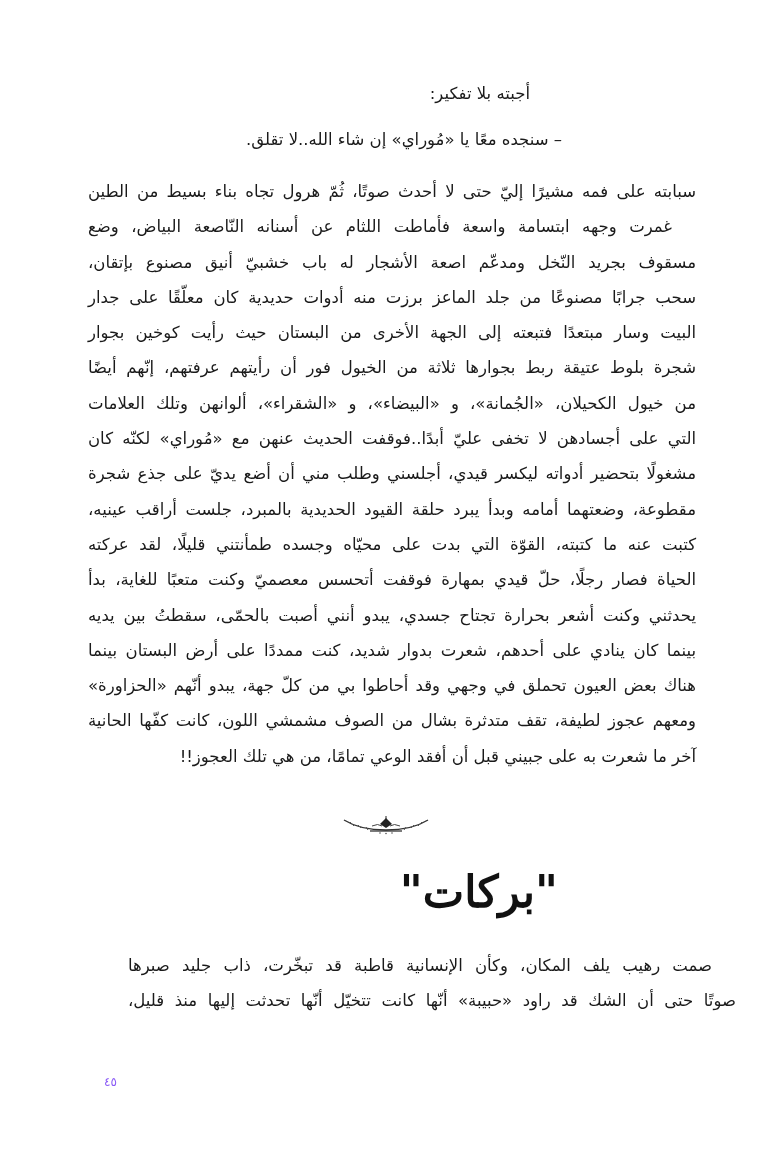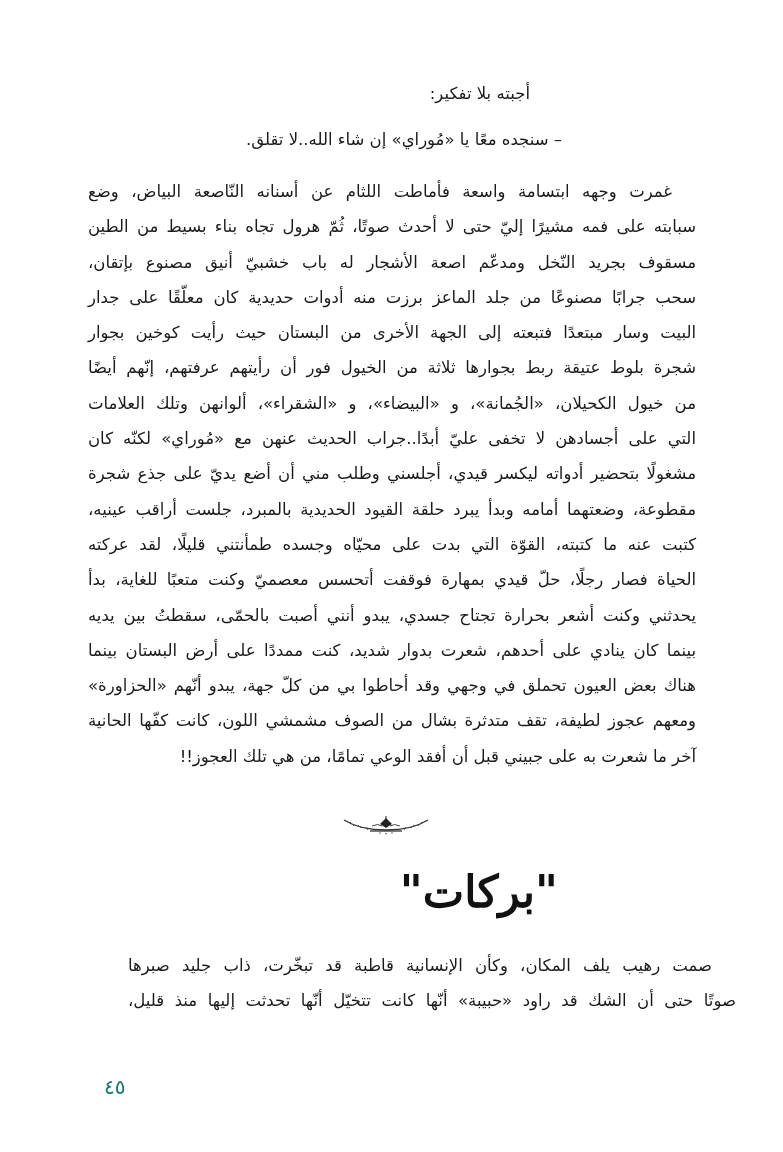--- a/index.html
+++ b/index.html
@@ -79,42 +79,42 @@
       font-size: 44px;
       line-height: 60px;
       white-space: nowrap;
       color: #111;
     }
     #para2 { top: 948px; margin-left: 40px; }
     .page-number {
       position: absolute;
       left: 104px;
       top: 1075px;
-      font-size: 20px;
+      font-size: 12px;
       direction: rtl;
-      color: #0f766e;
+      color: #8b5cf6;
     }
   </style>
 </head>
 <body>
 
 <div class="page">
 
   <div class="dialog-intro">أجبته بلا تفكير:</div>
   <div class="dialog-line">– سنجده معًا يا «مُوراي» إن شاء الله..لا تقلق.</div>
 
   <div class="text-block" id="para1">
+    <span class="line">سبابته على فمه مشيرًا إليّ حتى لا أحدث صوتًا، ثُمّ هرول تجاه بناء بسيط من الطين</span>
     <span class="line indent">غمرت وجهه ابتسامة واسعة فأماطت اللثام عن أسنانه النّاصعة البياض، وضع</span>
-    <span class="line">سبابته على فمه مشيرًا إليّ حتى لا أحدث صوتًا، ثُمّ هرول تجاه بناء بسيط من الطين</span>
     <span class="line">مسقوف بجريد النّخل ومدعّم اصعة الأشجار له باب خشبيّ أنيق مصنوع بإتقان،</span>
     <span class="line">سحب جرابًا مصنوعًا من جلد الماعز برزت منه أدوات حديدية كان معلّقًا على جدار</span>
     <span class="line">البيت وسار مبتعدًا فتبعته إلى الجهة الأخرى من البستان حيث رأيت كوخين بجوار</span>
     <span class="line">شجرة بلوط عتيقة ربط بجوارها ثلاثة من الخيول فور أن رأيتهم عرفتهم، إنّهم أيضًا</span>
     <span class="line">من خيول الكحيلان، «الجُمانة»، و «البيضاء»، و «الشقراء»، ألوانهن وتلك العلامات</span>
-    <span class="line">التي على أجسادهن لا تخفى عليّ أبدًا..جراب الحديث عنهن مع «مُوراي» لكنّه كان</span>
+    <span class="line">التي على أجسادهن لا تخفى عليّ أبدًا..فوقفت الحديث عنهن مع «مُوراي» لكنّه كان</span>
     <span class="line">مشغولًا بتحضير أدواته ليكسر قيدي، أجلسني وطلب مني أن أضع يديّ على جذع شجرة</span>
     <span class="line">مقطوعة، وضعتهما أمامه وبدأ يبرد حلقة القيود الحديدية بالمبرد، جلست أراقب عينيه،</span>
     <span class="line">كتبت عنه ما كتبته، القوّة التي بدت على محيّاه وجسده طمأنتني قليلًا، لقد عركته</span>
     <span class="line">الحياة فصار رجلًا، حلّ قيدي بمهارة فوقفت أتحسس معصميّ وكنت متعبًا للغاية، بدأ</span>
     <span class="line">يحدثني وكنت أشعر بحرارة تجتاح جسدي، يبدو أنني أصبت بالحمّى، سقطتُ بين يديه</span>
     <span class="line">بينما كان ينادي على أحدهم، شعرت بدوار شديد، كنت ممددًا على أرض البستان بينما</span>
     <span class="line">هناك بعض العيون تحملق في وجهي وقد أحاطوا بي من كلّ جهة، يبدو أنّهم «الحزاورة»</span>
     <span class="line">ومعهم عجوز لطيفة، تقف متدثرة بشال من الصوف مشمشي اللون، كانت كفّها الحانية</span>
     <span class="line last">آخر ما شعرت به على جبيني قبل أن أفقد الوعي تمامًا، من هي تلك العجوز!!</span>
   </div>

